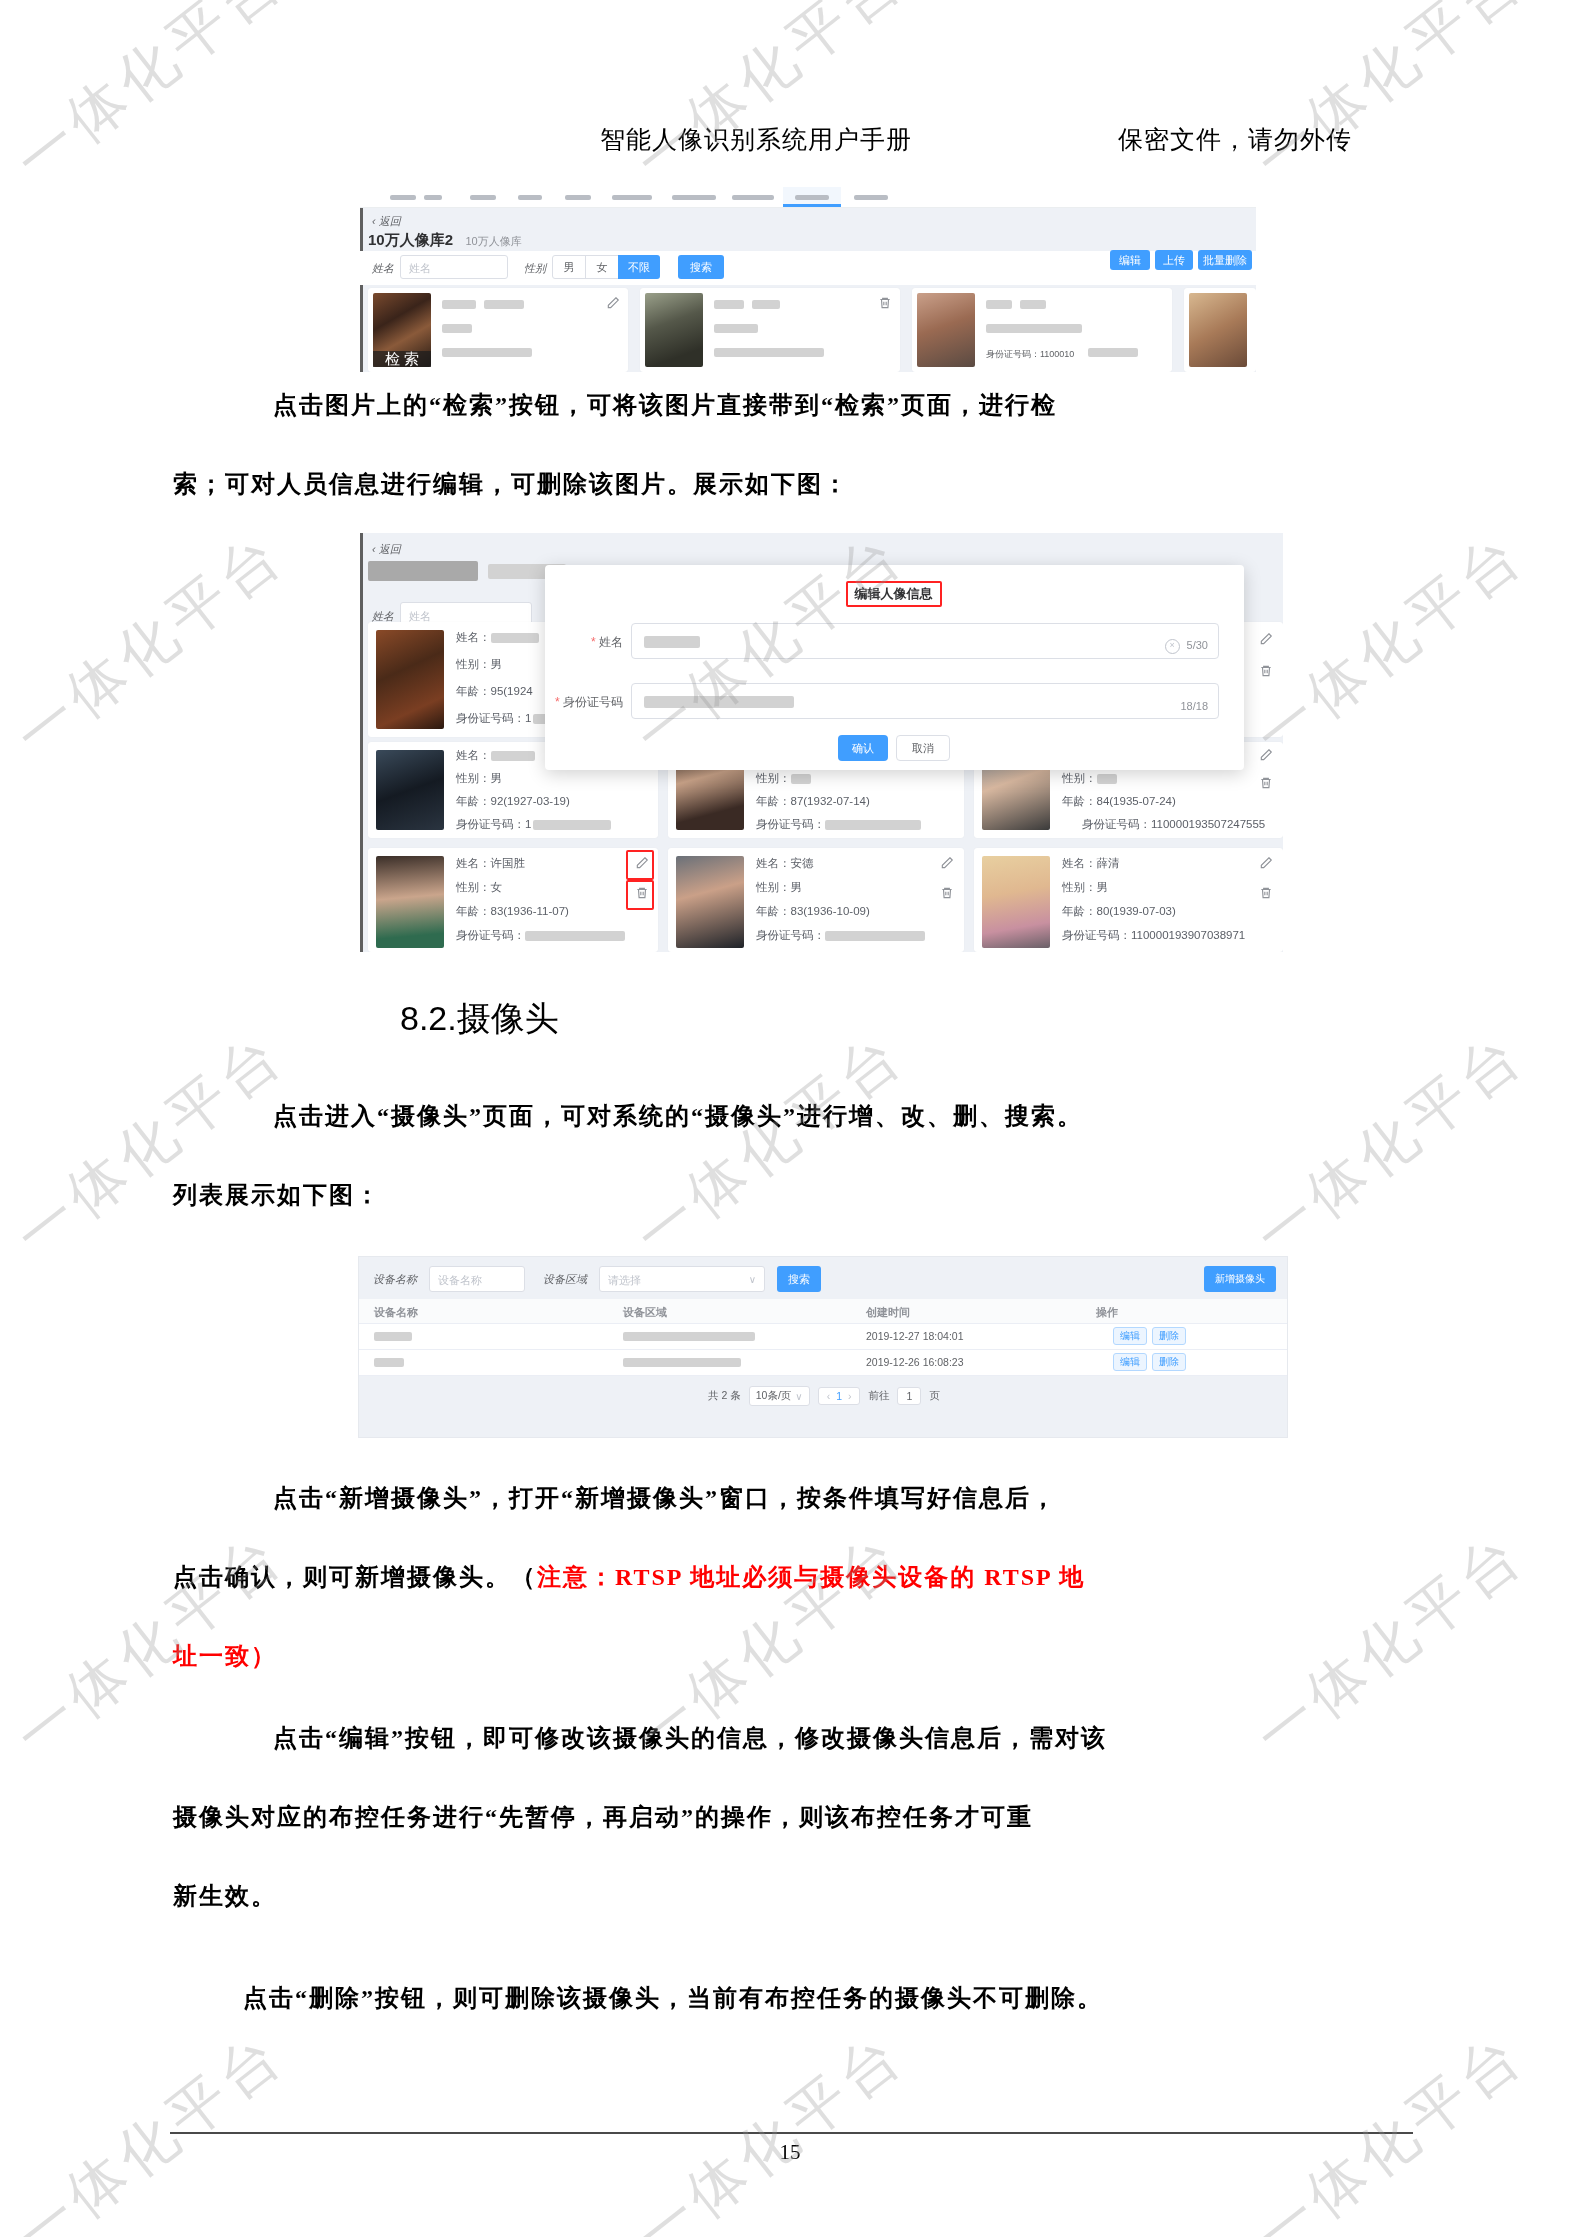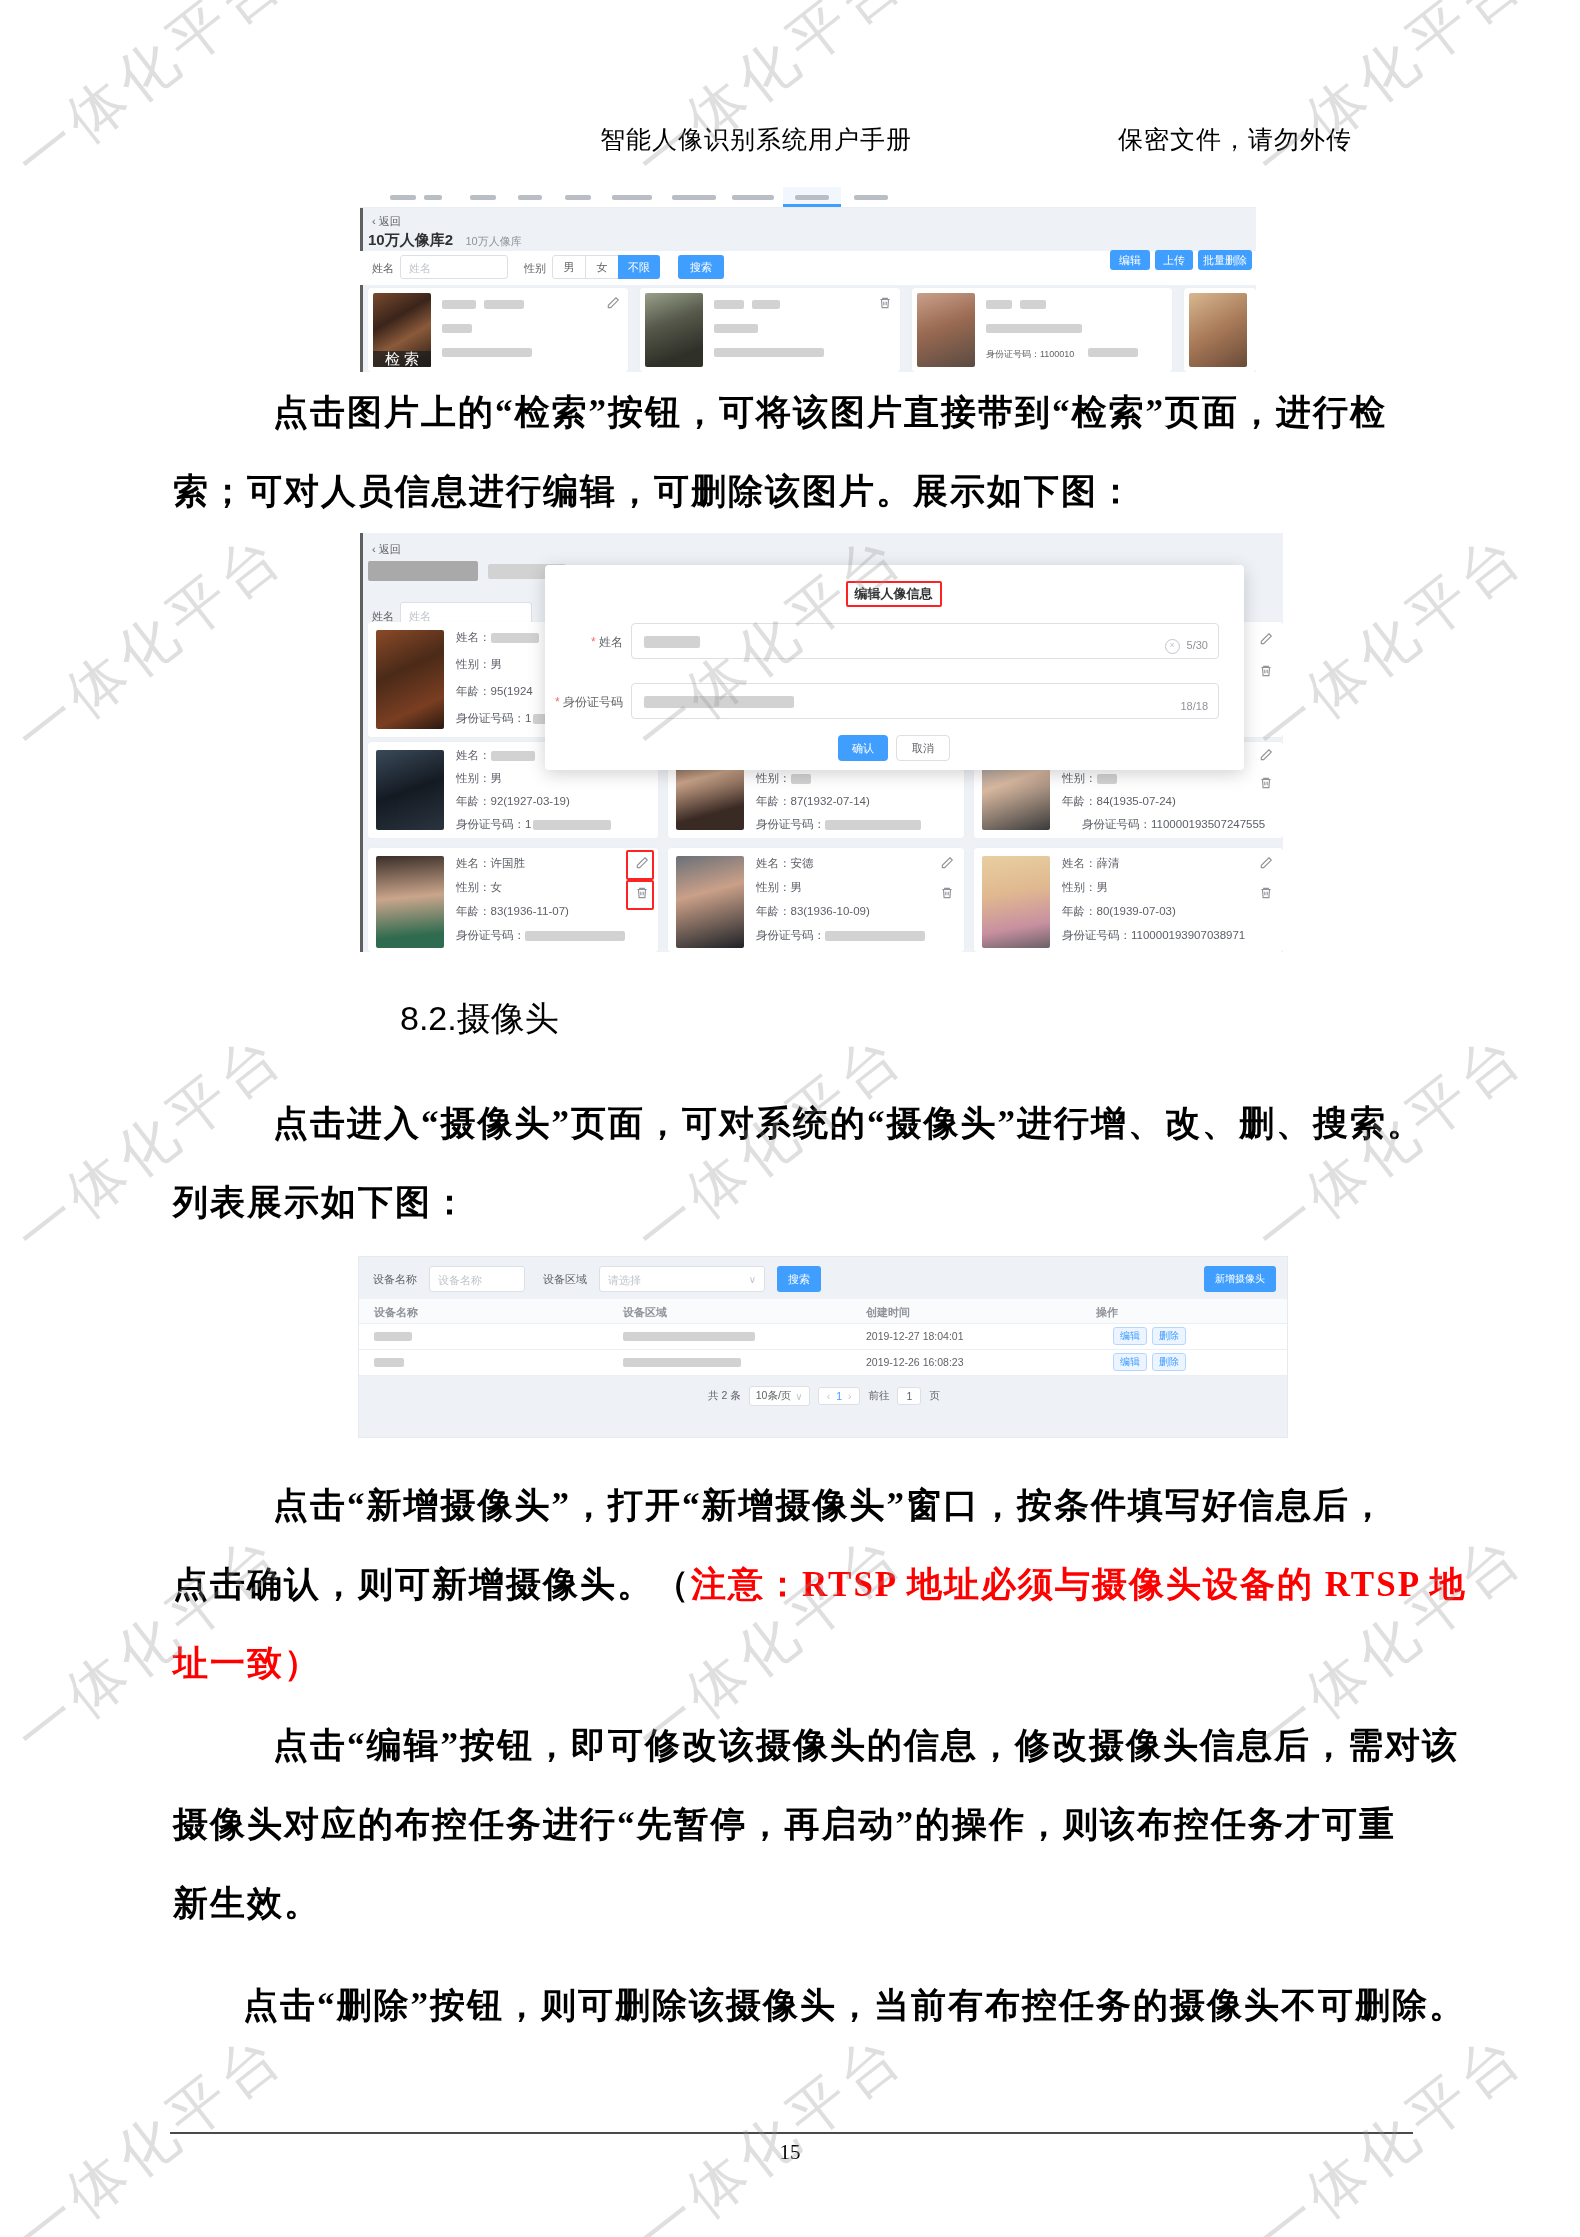--- a/index.html
+++ b/index.html
@@ -1,36 +1,36 @@
 <!DOCTYPE html>
 <html><head>
 <meta charset="utf-8">
 <style>
   html,body{margin:0;padding:0;background:#888;}
   .page{position:relative;width:1580px;height:2237px;background:#ffffff;overflow:hidden;
         font-family:"Liberation Serif","DejaVu Serif",serif;color:#000;}
   .abs{position:absolute;}
   .ui{font-family:"Liberation Sans","DejaVu Sans",sans-serif;}
-  .doc-line{position:absolute;font-size:35px;letter-spacing:2px;font-weight:600;white-space:nowrap;}
+  .doc-line{position:absolute;font-size:24px;letter-spacing:2px;font-weight:600;white-space:nowrap;}
   .red{color:#ff0000;}
   .blur{display:inline-block;background:#d2d2d2;border-radius:2px;vertical-align:middle;}
   .blur-dk{display:inline-block;background:#a9a9a9;border-radius:2px;vertical-align:middle;}
   .shot{position:absolute;background:#eef1f6;overflow:hidden;
         font-family:"Liberation Sans","DejaVu Sans",sans-serif;}
   .edge{position:absolute;left:0;top:0;bottom:0;width:3px;background:#5f5f5f;}
   .btn-blue{position:absolute;background:#409eff;color:#fff;border:none;border-radius:3px;
             text-align:center;font-size:11px;line-height:20px;padding:0;cursor:pointer;
             font-family:inherit;}
   .btn-white{position:absolute;background:#fff;color:#606266;border:1px solid #dcdfe6;border-radius:3px;
             text-align:center;font-size:11px;padding:0;cursor:pointer;font-family:inherit;}
   .btn-plain{position:absolute;background:#ecf5ff;color:#409eff;border:1px solid #b3d8ff;border-radius:3px;
             text-align:center;font-size:10px;line-height:16px;padding:0;cursor:pointer;font-family:inherit;}
   .input{position:absolute;background:#fff;border:1px solid #dcdfe6;border-radius:3px;
          font-size:11px;color:#c0c4cc;line-height:22px;padding:0 8px;box-sizing:border-box;}
-  .lbl{position:absolute;font-size:11px;color:#606266;white-space:nowrap;}
+  .lbl{position:absolute;font-size:11px;color:#606266;white-space:nowrap;font-style:italic;}
   .card{position:absolute;background:#fff;border-radius:3px;overflow:hidden;box-shadow:0 0 1px rgba(0,0,0,.08);}
   .photo{position:absolute;border-radius:2px;}
   .fld{position:absolute;font-size:11.5px;color:#5a5e66;white-space:nowrap;}
   .icn{position:absolute;width:14px;height:14px;cursor:pointer;}
   .icn svg{display:block;width:100%;height:100%;}
   .redbox{position:absolute;border:2px solid #ff2222;border-radius:2px;}
   .wm-layer{position:absolute;left:0;top:0;width:1580px;height:2237px;pointer-events:none;z-index:40;}
   .wm{position:absolute;width:280px;height:200px;display:flex;align-items:center;justify-content:center;
       transform:rotate(-38deg);font-size:58px;letter-spacing:6px;color:rgba(150,150,150,0.30);
       white-space:nowrap;font-family:"Liberation Sans","DejaVu Sans",sans-serif;}

